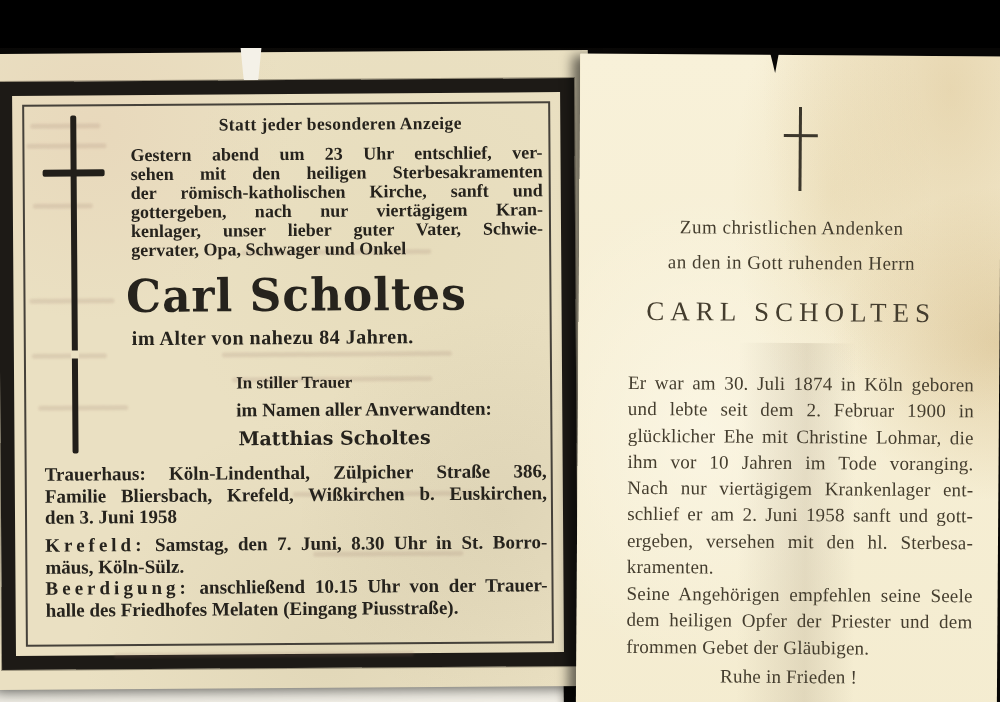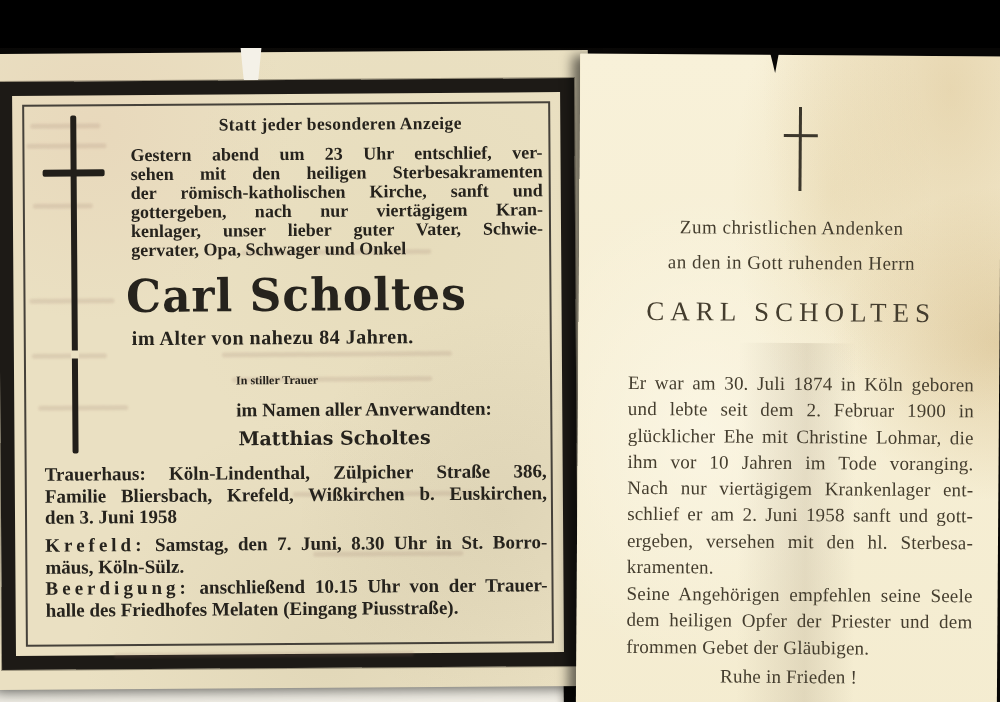--- a/index.html
+++ b/index.html
@@ -43,21 +43,21 @@
   .np-header{position:absolute;top:62px;left:150px;width:400px;text-align:center;
     font-size:17.5px;font-weight:700;letter-spacing:.4px;}
   .np-body{position:absolute;top:93px;left:140px;width:412px;
     font-size:18px;line-height:18.9px;font-weight:700;}
   .jline{text-align:justify;text-align-last:justify;}
   .nline{text-align:left;}
   .np-name{position:absolute;top:218px;left:70px;width:470px;text-align:center;
     font-size:43px;font-weight:700;letter-spacing:1px;
     font-family:"DejaVu Serif", serif; transform:scale(1.02,1.05);}
   .np-age{position:absolute;top:274px;left:140px;font-size:20px;font-weight:700;letter-spacing:.5px;}
-  .np-m1{position:absolute;top:321px;left:244px;font-size:12px;font-weight:700;}
+  .np-m1{position:absolute;top:321px;left:244px;font-size:17px;font-weight:700;}
   .np-m2{position:absolute;top:347px;left:244px;font-size:19px;font-weight:700;}
   .np-mourner{position:absolute;top:375px;left:246px;font-size:19px;font-weight:700;
     font-family:"DejaVu Serif", serif;}
   .np-block{position:absolute;left:52px;width:502px;font-size:19px;line-height:21.5px;font-weight:700;}
   .np-house{top:410px;}
   .np-exequien{top:481px;}
   .np-beerdigung{top:524px;}
   .sp-label{letter-spacing:4px;}
   
   .cross-l-v{position:absolute;left:80px;top:62px;width:6px;height:338px;background:#221f1a;border-radius:2px;}

